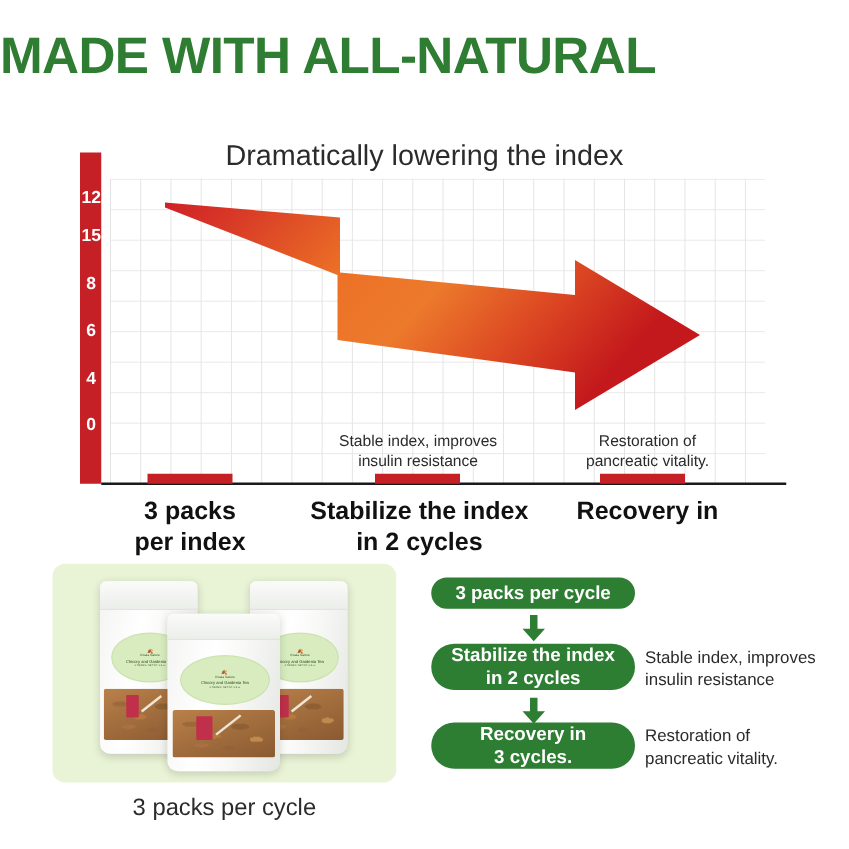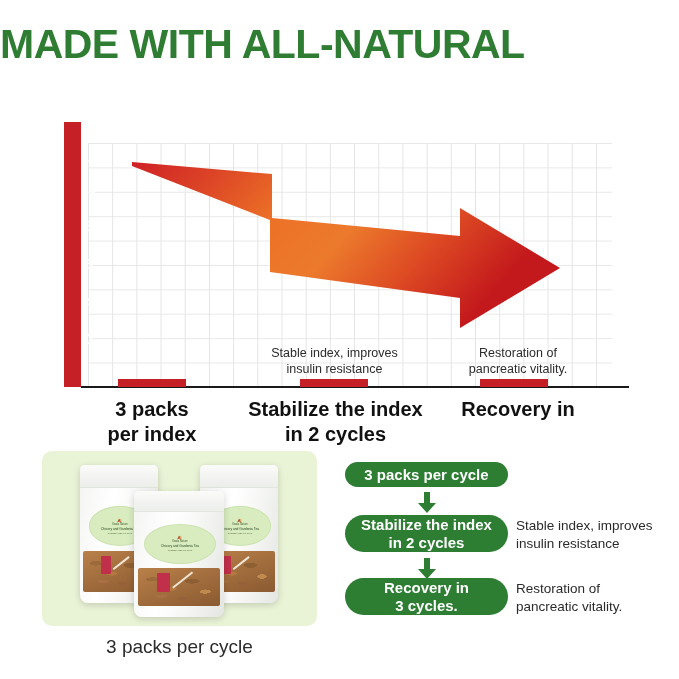--- a/index.html
+++ b/index.html
@@ -41,21 +41,20 @@
     background-position:0 0,0 0;
   }
   .yaxis-bar{
     position:absolute;left:64px;top:122px;width:17px;height:265px;
     background:#c42026;
   }
   .ytick{
     position:absolute;left:58px;width:30px;
     color:#ffffff;font-weight:bold;font-size:14px;
     text-align:center;
-    margin-left:16px;
   }
   .xaxis-line{
     position:absolute;left:81px;top:386px;width:548px;height:2px;
     background:#1a1a1a;
   }
   .xtick{
     position:absolute;top:379px;height:8px;background:#c42026;
   }
 
   .arrow-svg{position:absolute;left:88px;top:140px;}
@@ -133,20 +132,21 @@
 </style>
 </head>
 <body>
 
 <div class="page">
 
   <div class="headline">
     <span>MADE WITH ALL-NATURAL</span>
   </div>
 
+  <div class="subtitle">Dramatically lowering the index</div>
 
   <div class="chart">
 
     <div class="plot-grid"></div>
 
     <svg class="arrow-svg" width="524" height="244" viewBox="0 0 524 244">
       <defs>
         <linearGradient id="arrowGrad" x1="0" y1="0" x2="1" y2="0.35">
           <stop offset="0%" stop-color="#cf2026"></stop>
           <stop offset="18%" stop-color="#db4226"></stop>
@@ -154,21 +154,21 @@
           <stop offset="58%" stop-color="#ec7a2c"></stop>
           <stop offset="78%" stop-color="#dd4a23"></stop>
           <stop offset="100%" stop-color="#c3181c"></stop>
         </linearGradient>
       </defs>
       <path d="M 44,22 L 184,34 L 184,78 L 372,96 L 372,68 L 472,128 L 372,188 L 372,158 L 182,132 L 182,80 L 44,26 Z" fill="url(#arrowGrad)"></path>
     </svg>
 
     <div class="yaxis-bar"></div>
     <div class="ytick" style="top:149px">12</div>
-    <div class="ytick" style="top:180px">18</div>
+    <div class="ytick" style="top:180px">15</div>
     <div class="ytick" style="top:218px">8</div>
     <div class="ytick" style="top:256px">6</div>
     <div class="ytick" style="top:294px">4</div>
     <div class="ytick" style="top:331px">0</div>
 
     <div class="xaxis-line"></div>
     <div class="xtick" style="left:118px;width:68px;"></div>
     <div class="xtick" style="left:300px;width:68px;"></div>
     <div class="xtick" style="left:480px;width:68px;"></div>
 

